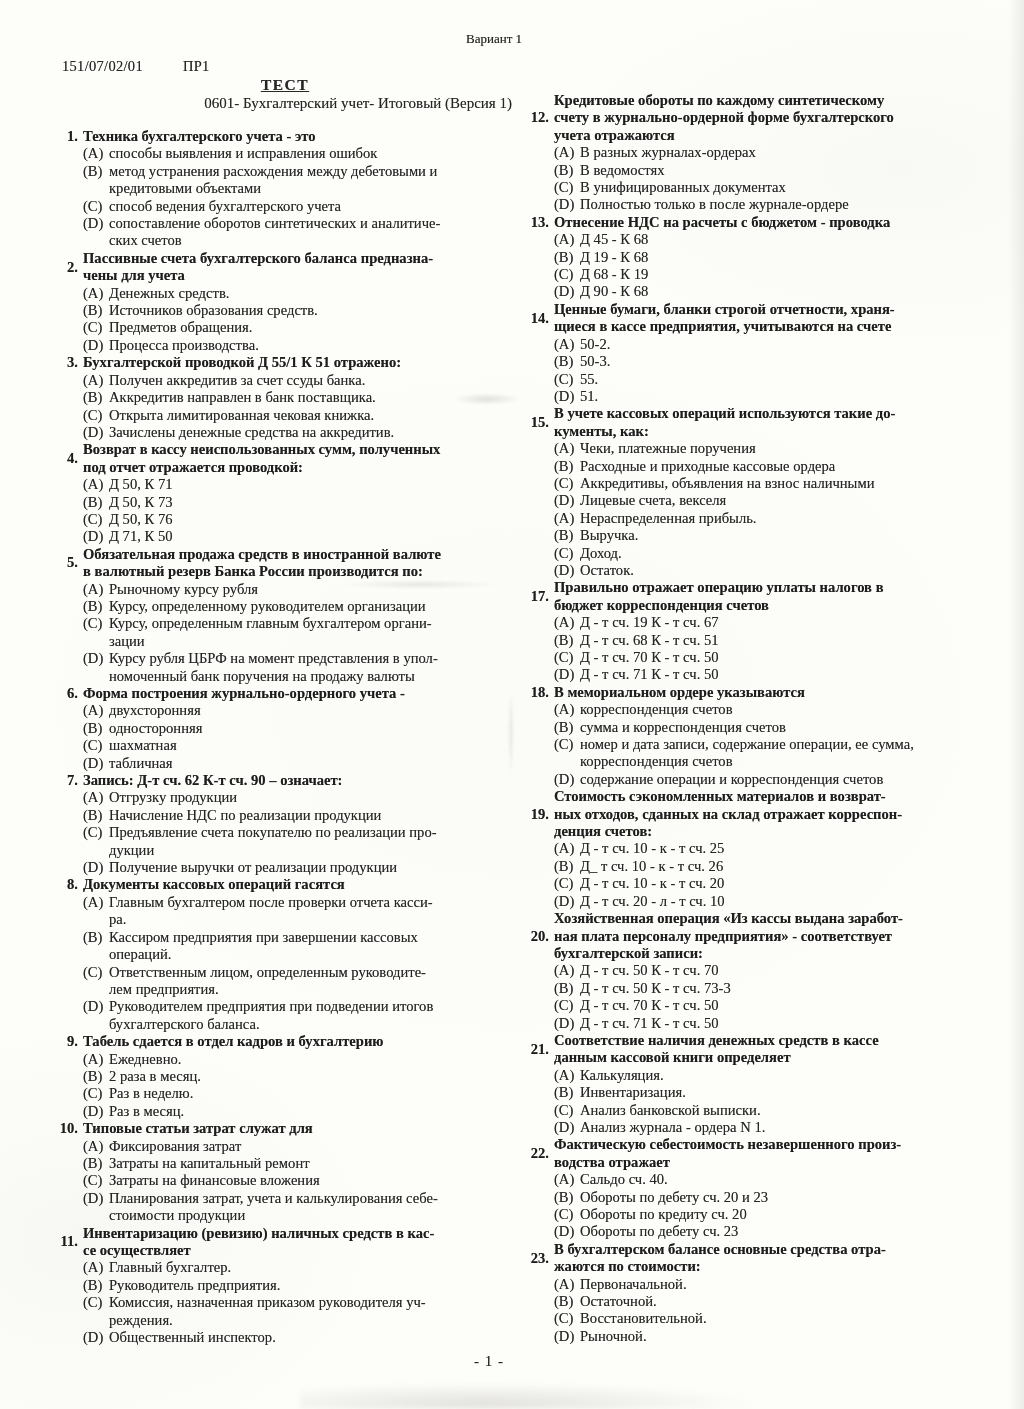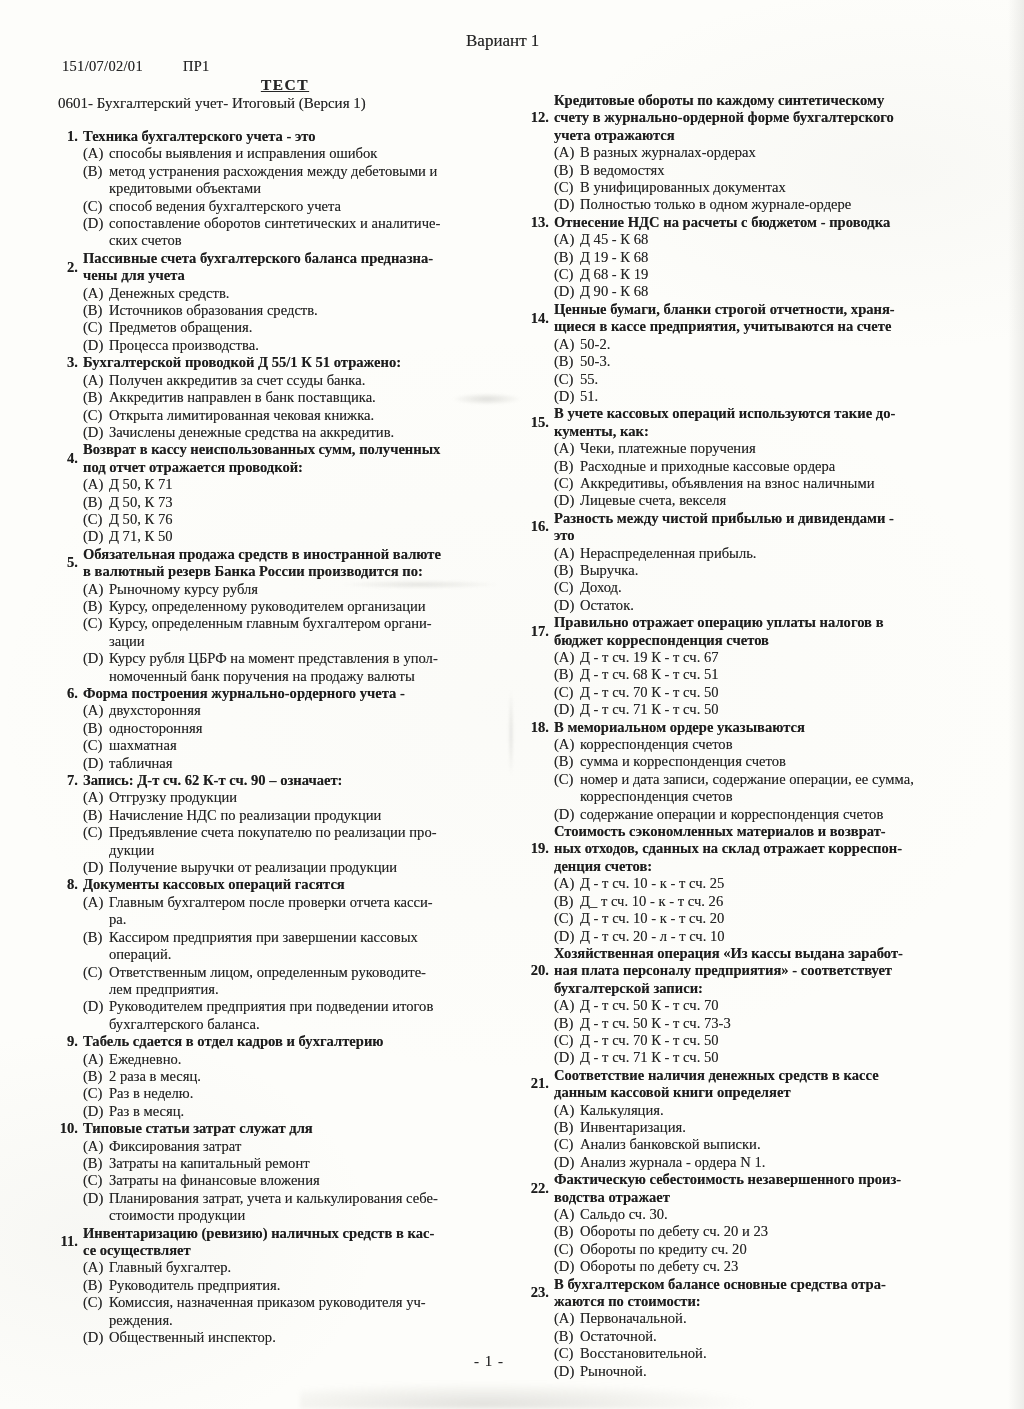--- a/index.html
+++ b/index.html
@@ -16,34 +16,34 @@
       radial-gradient(ellipse 420px 300px at 8% 88%, rgba(195,195,188,0.10), transparent 70%),
       radial-gradient(ellipse 700px 500px at 50% 50%, rgba(210,210,205,0.05), transparent 75%),
       #fdfdfa;
     font-family: "Liberation Serif", "DejaVu Serif", serif;
     color: #262626;
     text-shadow: 0 0 0.6px rgba(70,70,70,0.6);
   }
 
   .variant {
     position: absolute; left: 466px; top: 31px;
-    font-size: 17px;
+    font-size: 13px;
   }
   .doccode {
     position: absolute; left: 62px; top: 58px;
     font-size: 14.5px; letter-spacing: 0.3px; font-family: Liberation Serif, serif;
   }
   .doccode .ref { margin-left: 40px; }
   .test-title {
     position: absolute; left: 58px; top: 76px; width: 454px;
     text-align: center; font-weight: bold; font-size: 15.5px; letter-spacing: 1.5px; text-decoration: underline;
   }
   .test-subtitle {
     position: absolute; left: 58px; top: 95px; width: 454px;
-    text-align: left; font-size: 15px;
+    text-align: right; font-size: 15px;
   }
 
   .col {
     position: absolute;
     font-size: 14.6px;
     line-height: 17.4px;
   }
   .col-left  { left: 58px;  top: 128px; width: 456px; }
   .col-right { left: 529px; top: 92px;  width: 478px; }
 
@@ -410,21 +410,21 @@
           <div class="option">
         <span class="opt-letter">(B)</span>
         <span class="opt-text">В ведомостях</span>
       </div>
           <div class="option">
         <span class="opt-letter">(C)</span>
         <span class="opt-text">В унифицированных документах</span>
       </div>
           <div class="option">
         <span class="opt-letter">(D)</span>
-        <span class="opt-text">Полностью только в одном журнале-ордере</span>
+        <span class="opt-text">Полностью только в после журнале-ордере</span>
       </div>
         </div>
   </div>
 
   <div class="question">
     <div class="q-head">
       <span class="q-num">13.</span>
       <span class="q-text">Отнесение НДС на расчеты с бюджетом - проводка</span>
     </div>
     <div class="options">
@@ -496,25 +496,20 @@
         <span class="opt-text">Аккредитивы, объявления на взнос наличными</span>
       </div>
           <div class="option">
         <span class="opt-letter">(D)</span>
         <span class="opt-text">Лицевые счета, векселя</span>
       </div>
         </div>
   </div>
 
   <div class="question">
-    <div class="q-head">
-      <span class="q-num">16.</span>
-      <span class="q-text">Разность между чистой прибылью и дивидендами -
-это</span>
-    </div>
     <div class="options">
 
     <div class="option">
         <span class="opt-letter">(A)</span>
         <span class="opt-text">Нераспределенная прибыль.</span>
       </div>
           <div class="option">
         <span class="opt-letter">(B)</span>
         <span class="opt-text">Выручка.</span>
       </div>
@@ -669,21 +664,21 @@
   <div class="question">
     <div class="q-head">
       <span class="q-num">22.</span>
       <span class="q-text">Фактическую себестоимость незавершенного произ-
 водства отражает</span>
     </div>
     <div class="options">
 
     <div class="option">
         <span class="opt-letter">(A)</span>
-        <span class="opt-text">Сальдо сч. 30.</span>
+        <span class="opt-text">Сальдо сч. 40.</span>
       </div>
           <div class="option">
         <span class="opt-letter">(B)</span>
         <span class="opt-text">Обороты по дебету сч. 20 и 23</span>
       </div>
           <div class="option">
         <span class="opt-letter">(C)</span>
         <span class="opt-text">Обороты по кредиту сч. 20</span>
       </div>
           <div class="option">

